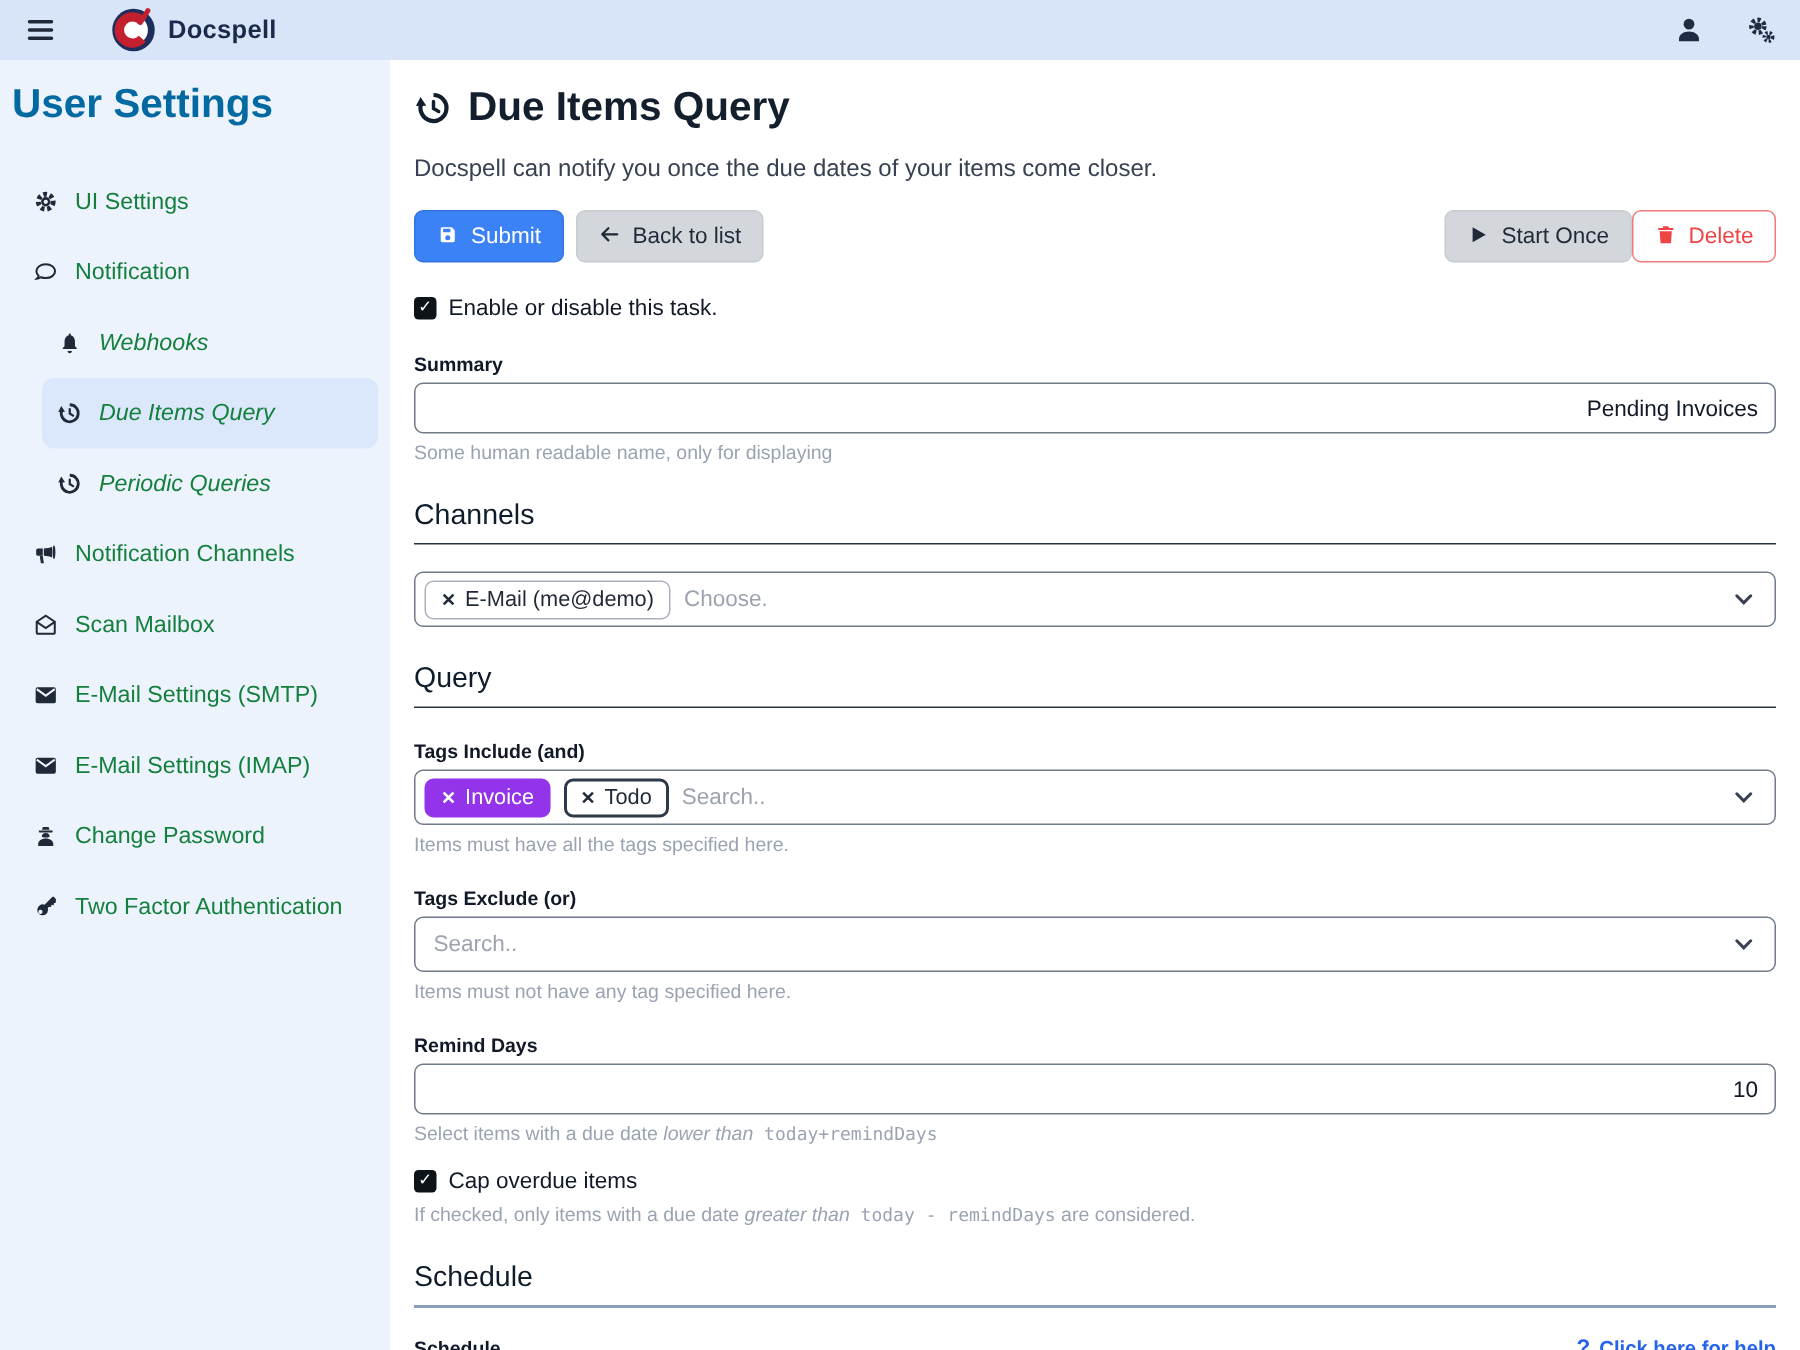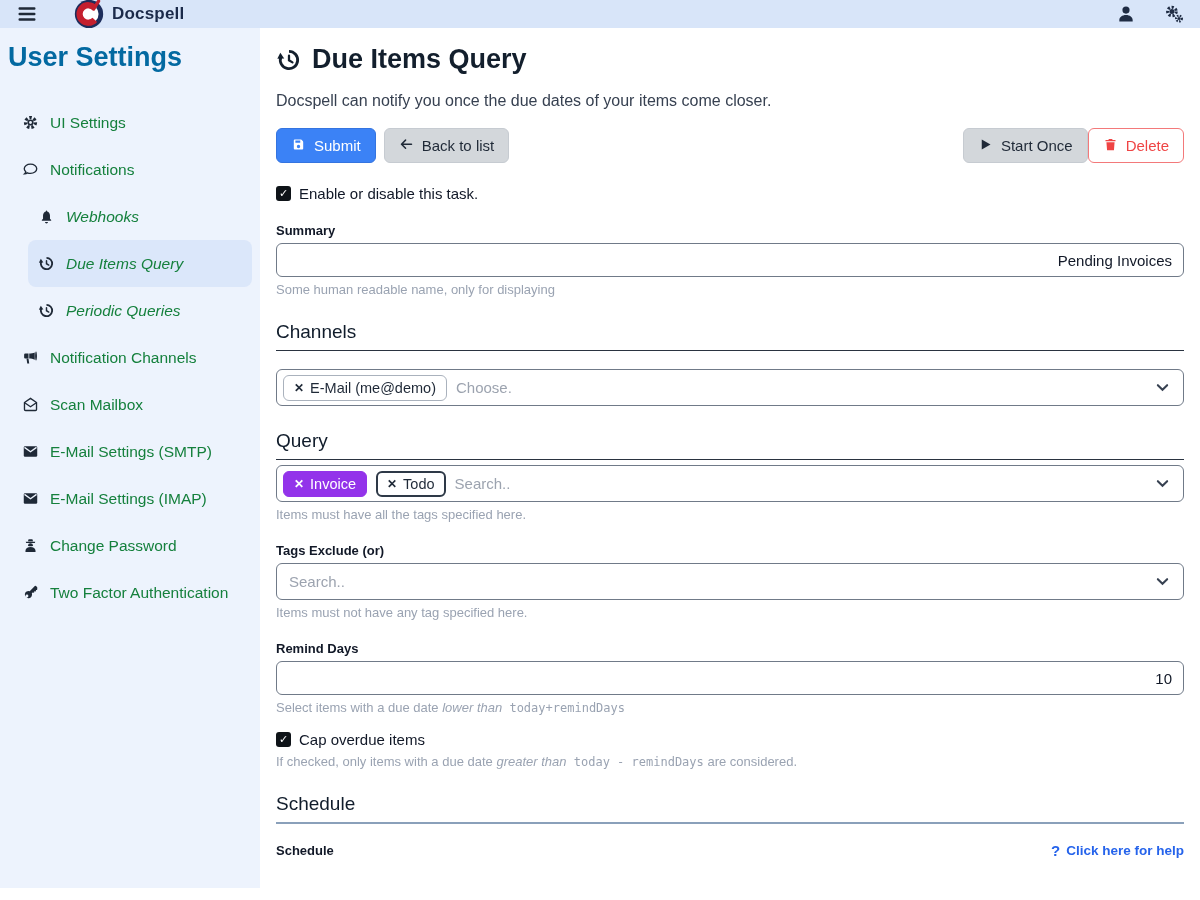--- a/index.html
+++ b/index.html
@@ -1,20 +1,20 @@
 <!DOCTYPE html>
 <html><head>
 <meta charset="utf-8">
 <style>
   * { margin:0; padding:0; box-sizing:border-box; }
   html,body { width:1200px; height:900px; overflow:hidden; background:#fff;
     font-family:"Liberation Sans", sans-serif; color:#1f2937; }
 
   
-  .topbar { height:28px; background:#d8e5f9; display:flex; align-items:center;
+  .topbar { height:40px; background:#d8e5f9; display:flex; align-items:center;
     padding:0 16px; gap:14px; }
   .hamburger { width:22px; height:22px; color:#1f2937; cursor:pointer; }
   .brandwrap { display:flex; align-items:center; gap:8px; margin-left:22px; }
   .logo { width:30px; height:30px; }
   .brand { font-weight:bold; font-size:17px; color:#1b2a4a; letter-spacing:.2px; }
   .topbar-right { margin-left:auto; display:flex; align-items:center; gap:28px; }
   .topicon { width:20px; height:20px; color:#1f2c44; cursor:pointer; }
 
   
   .shell { display:flex; height:860px; }
@@ -122,21 +122,21 @@
           <circle cx="12" cy="12" r="7" stroke-width="4.6" stroke-dasharray="3.4 2.7"></circle>
             <circle cx="12" cy="12" r="4.4" fill="currentColor" stroke="none"></circle>
             <circle cx="12" cy="12" r="2" fill="#edf3fd" stroke="none"></circle>
         </svg>
         <span>UI Settings</span>
       </div>
       <div class="nav-item">
         <svg class="nav-icon" viewBox="0 0 24 24">
             <path d="M12 4.5c-4.9 0-8.8 2.9-8.8 6.5 0 1.6.8 3.1 2.1 4.3-.2 1-.7 2-1.5 2.7 1.4-.1 2.7-.6 3.8-1.3 1.3.5 2.8.8 4.4.8 4.9 0 8.8-2.9 8.8-6.5S16.9 4.5 12 4.5z" fill="none" stroke="currentColor" stroke-width="1.9"></path>
           </svg>
-        <span>Notifications</span>
+        <span>Notification</span>
       </div>
       <div class="nav-item sub">
         <svg class="nav-icon" viewBox="0 0 24 24" fill="currentColor">
             <path d="M12 21.8c1.2 0 2.1-.9 2.1-2H9.9c0 1.1.9 2 2.1 2zm6.6-4.8v.9H5.4V17l1.7-1.7V10.6c0-2.8 1.5-5.1 4-5.7v-.6c0-.5.4-.9.9-.9s.9.4.9.9v.6c2.5.6 4 2.9 4 5.7v4.7z"></path>
           </svg>
         <span>Webhooks</span>
       </div>
       <div class="nav-item sub active">
         <svg class="nav-icon" viewBox="0 0 24 24">
             <path d="M12 4a8 8 0 1 1-7.5 5.2" fill="none" stroke="currentColor" stroke-width="2.6"></path>
@@ -252,20 +252,21 @@
         <span>E-Mail (me@demo)</span>
       </span>
       <span class="placeholder">Choose.</span>
       <svg class="chev" viewBox="0 0 14 9">
           <path d="M2 2l5 5 5-5" stroke="currentColor" stroke-width="2.2" fill="none" stroke-linecap="round"></path>
         </svg>
     </div>
 
     <div class="section-h">Query</div>
 
+    <div class="field-label">Tags Include (and)</div>
     <div class="selectbox tight">
       <span class="chip purple">
         <span class="x">✕</span>
         <span>Invoice</span>
       </span>
       <span class="chip outline">
         <span class="x">✕</span>
         <span>Todo</span>
       </span>
       <span class="placeholder">Search..</span>

